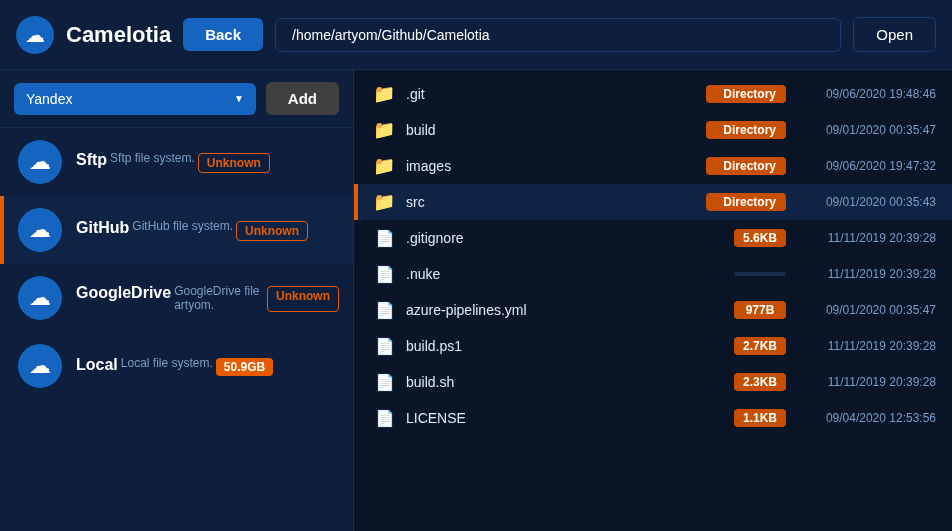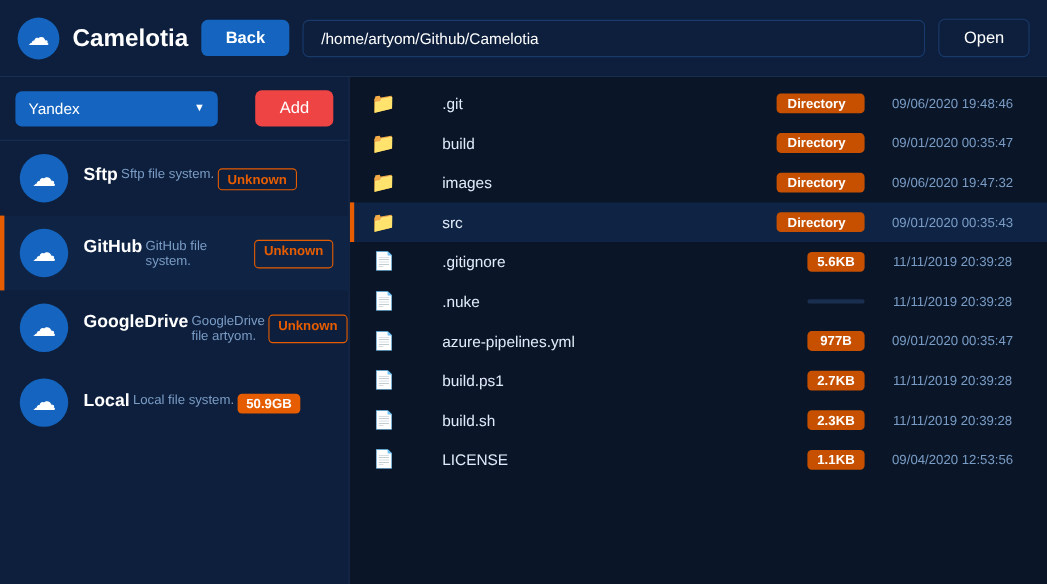--- a/index.html
+++ b/index.html
@@ -73,21 +73,21 @@
 
     
     .main {
       display: flex;
       flex: 1;
       overflow: hidden;
     }
 
     
     .sidebar {
-      width: 318px;
+      width: 354px;
       background: #0d1f3c;
       display: flex;
       flex-direction: column;
       border-right: 1px solid #1a2e50;
       flex-shrink: 0;
     }
     .sidebar-controls {
       display: flex;
       align-items: center;
       gap: 10px;
@@ -104,29 +104,28 @@
       cursor: pointer;
       flex: 1;
       display: flex;
       align-items: center;
       justify-content: space-between;
     }
     .dropdown-chevron {
       font-size: 10px;
     }
     .add-btn {
-      background: #ef4444;
+      background: #404040;
       color: #fff;
       border: none;
       border-radius: 6px;
       padding: 8px 22px;
       font-size: 15px;
-      font-weight: 400;
-      cursor: pointer;
-      margin-left: 24px;
+      font-weight: 700;
+      cursor: pointer;
     }
     .sidebar-items {
       overflow-y: auto;
       flex: 1;
     }
     .sidebar-item {
       display: flex;
       align-items: center;
       padding: 12px 14px;
       gap: 14px;
@@ -212,31 +211,30 @@
       font-size: 18px;
     }
     .doc-icon {
       color: #5c9bd6;
       font-size: 16px;
     }
     .file-name {
       flex: 1;
       font-size: 14px;
       color: #e0eaf8;
-      margin-left: 32px;
     }
     .file-type-badge {
       background: #c65000;
       color: #fff;
       border-radius: 4px;
       padding: 2px 10px;
       font-size: 12px;
       font-weight: 600;
       min-width: 80px;
-      text-align: left;
+      text-align: right;
     }
     .file-size-badge {
       background: #c65000;
       color: #fff;
       border-radius: 4px;
       padding: 2px 8px;
       font-size: 12px;
       font-weight: 600;
       min-width: 52px;
       text-align: center;
@@ -248,21 +246,21 @@
       padding: 2px 8px;
       font-size: 12px;
       min-width: 52px;
       text-align: center;
       color: transparent;
     }
     .file-date {
       font-size: 12px;
       color: #7a9cc5;
       min-width: 140px;
-      text-align: center;
+      text-align: right;
     }
 
     
     ::-webkit-scrollbar { width: 6px; }
     ::-webkit-scrollbar-track { background: #0a1628; }
     ::-webkit-scrollbar-thumb { background: #1a3a6b; border-radius: 3px; }
   </style>
 </head>
 <body>
 

